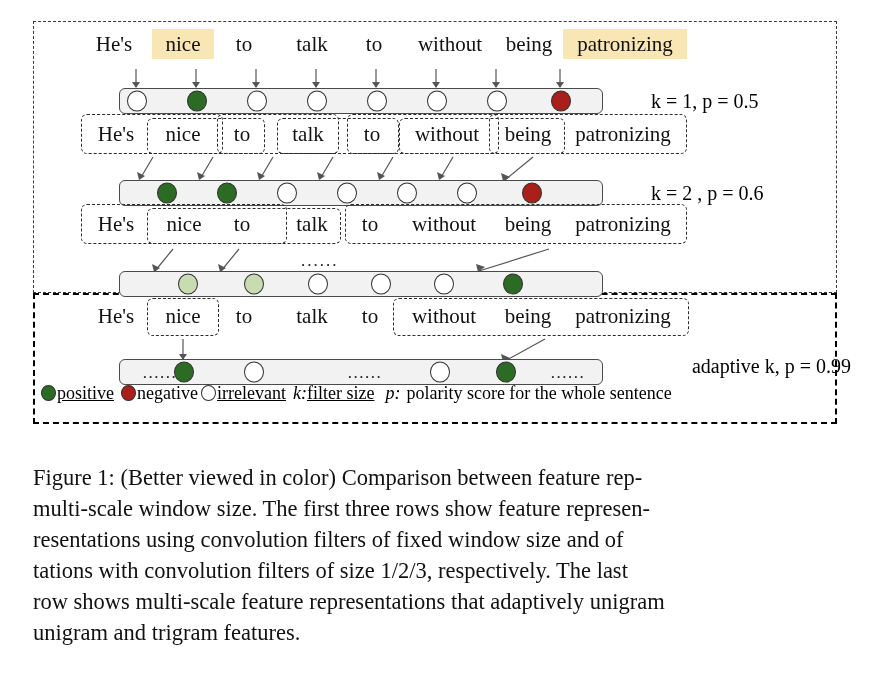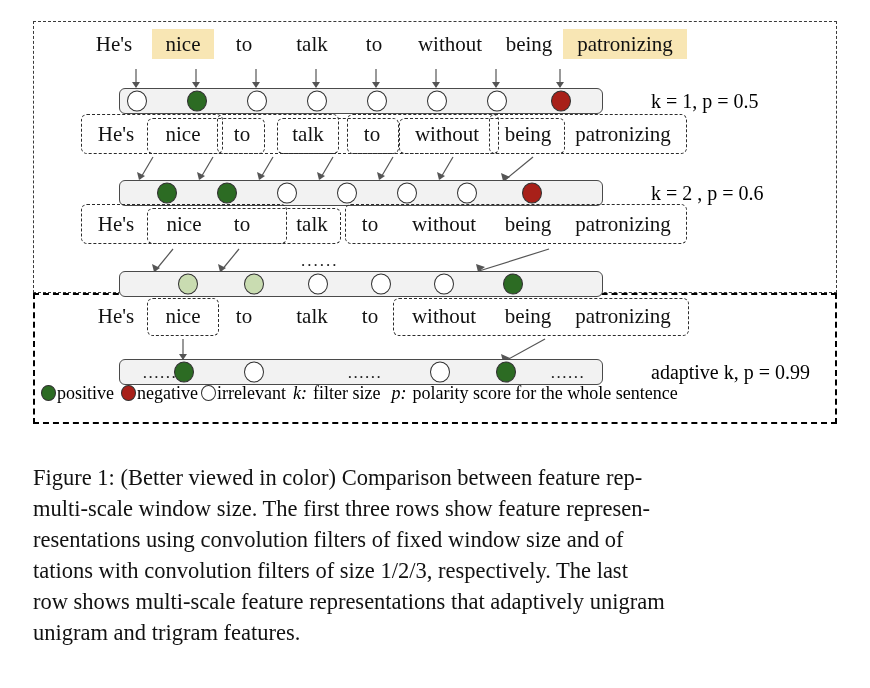--- a/index.html
+++ b/index.html
@@ -164,21 +164,21 @@
     height: 16px;
     border-radius: 50%;
     border: 1.4px solid #2f2f2f;
     box-sizing: border-box;
     vertical-align: -2px;
     margin-right: 1px;
   }
   .legend .dot.pos { background: #2c6b23; }
   .legend .dot.neg { background: #a82019; }
   .legend .dot.irr { background: #ffffff; }
-  .legend .lt { margin-right: 7px; }
+  .legend .lt { margin-right: 7px; text-decoration: underline; }
   .legend .it { font-style: italic; }
 
   
   #caption {
     position: absolute;
     left: 33px;
     top: 462px;
     width: 800px;
     font-size: 22.5px;
     line-height: 31px;
@@ -362,32 +362,32 @@
     <div class="bar" style="top:60px;">
       <span class="dots" style="left:40px;">......</span>
       <div class="cell pos" style="left:64px;"></div>
       <div class="cell irr" style="left:134px;"></div>
       <span class="dots" style="left:245px;">......</span>
       <div class="cell irr" style="left:320px;"></div>
       <div class="cell pos" style="left:386px;"></div>
       <span class="dots" style="left:448px;">......</span>
     </div>
 
-    <div class="kp" style="top:62px;">adaptive k,  p = 0.99</div>
+    <div class="kp" style="top:56px;text-align:right;">adaptive k,  p = 0.99</div>
   </div>
 
   <div class="legend">
     <span class="dot pos"></span>
     <span class="lt">positive</span>
     <span class="dot neg"></span>
     <span>negative</span>
     <span class="dot irr" style="margin-left:3px;"></span>
     <span class="lt">irrelevant</span>
     <span class="it">k:</span>
-    <span class="lt" style="margin-left:6px;">filter size</span>
+    <span class="lt" style="">filter size</span>
     <span class="it" style="margin-left:4px;">p:</span>
     <span style="margin-left:6px;">polarity score for the whole sentence</span>
   </div>
 
 </div>
 
 <div id="caption">
   <span>Figure 1: (Better viewed in color) Comparison between feature rep-</span>
   <span>multi-scale window size. The first three rows show feature represen-</span>
   <span>resentations using convolution filters of fixed window size and of</span>

